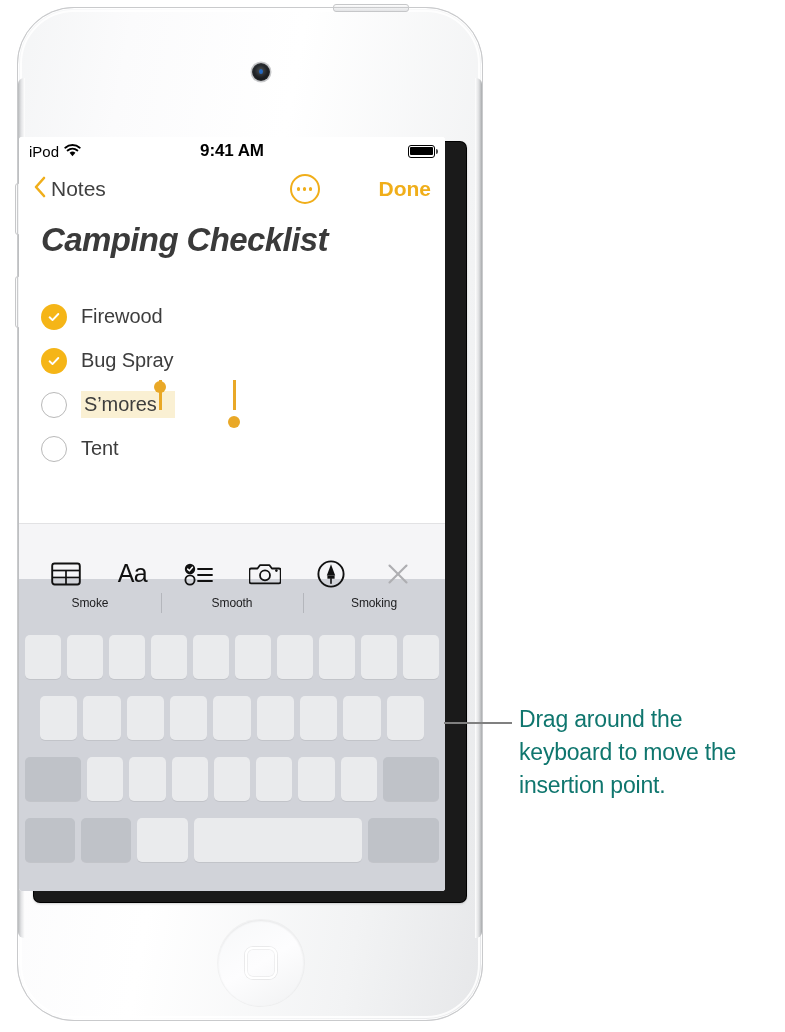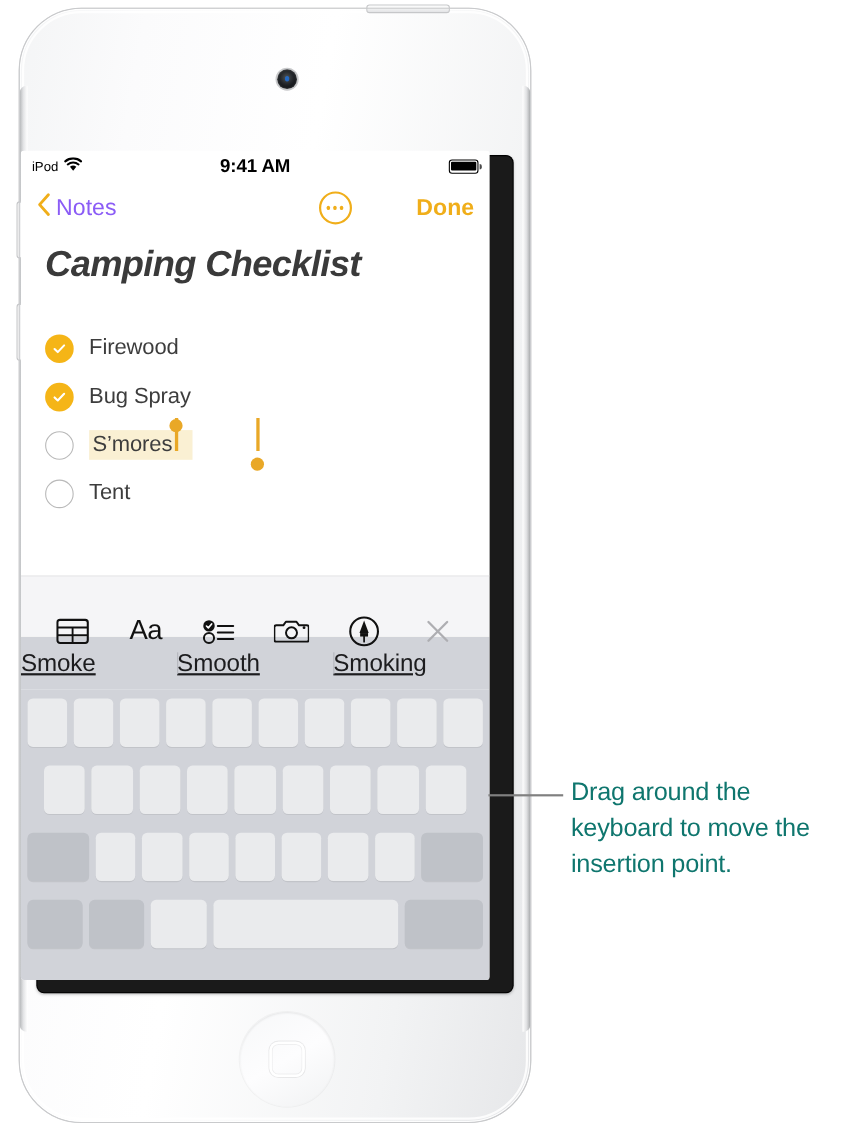--- a/index.html
+++ b/index.html
@@ -151,21 +151,21 @@
     height: 28px;
     display: flex;
     align-items: center;
     padding: 0 10px;
     background: #ffffff;
   }
   #status-left {
     display: flex;
     align-items: center;
     gap: 5px;
-    font-size: 12px;
+    font-size: 15px;
     font-weight: 400;
     color: #000;
   }
   #status-time {
     position: absolute;
     left: 0; right: 0;
     text-align: center;
     font-size: 17px;
     font-weight: bold;
     color: #000;
@@ -207,21 +207,21 @@
     height: 48px;
     display: flex;
     align-items: center;
     padding: 0 14px;
     background: #ffffff;
   }
   #back-button {
     display: flex;
     align-items: center;
     gap: 5px;
-    color: #8b5cf6;
+    color: #404040;
     font-size: 21px;
     cursor: pointer;
   }
   #nav-right {
     margin-left: auto;
     display: flex;
     align-items: center;
     gap: 18px;
   }
   #more-button {
@@ -353,26 +353,26 @@
 
   
   #predictive-bar {
     height: 48px;
     background: #D1D3D9;
     display: flex;
     align-items: center;
   }
   .pred-item {
     flex: 1;
-    font-size: 22px;
+    text-align: center;
+    font-size: 12px;
     color: #1c1c1e;
     position: relative;
     cursor: pointer;
     letter-spacing: -0.1px;
-    text-decoration: underline;
   }
   .pred-item + .pred-item::before {
     content: "";
     position: absolute;
     left: 0;
     top: 50%;
     transform: translateY(-50%);
     width: 1px;
     height: 20px;
     background: #b4b6bc;

